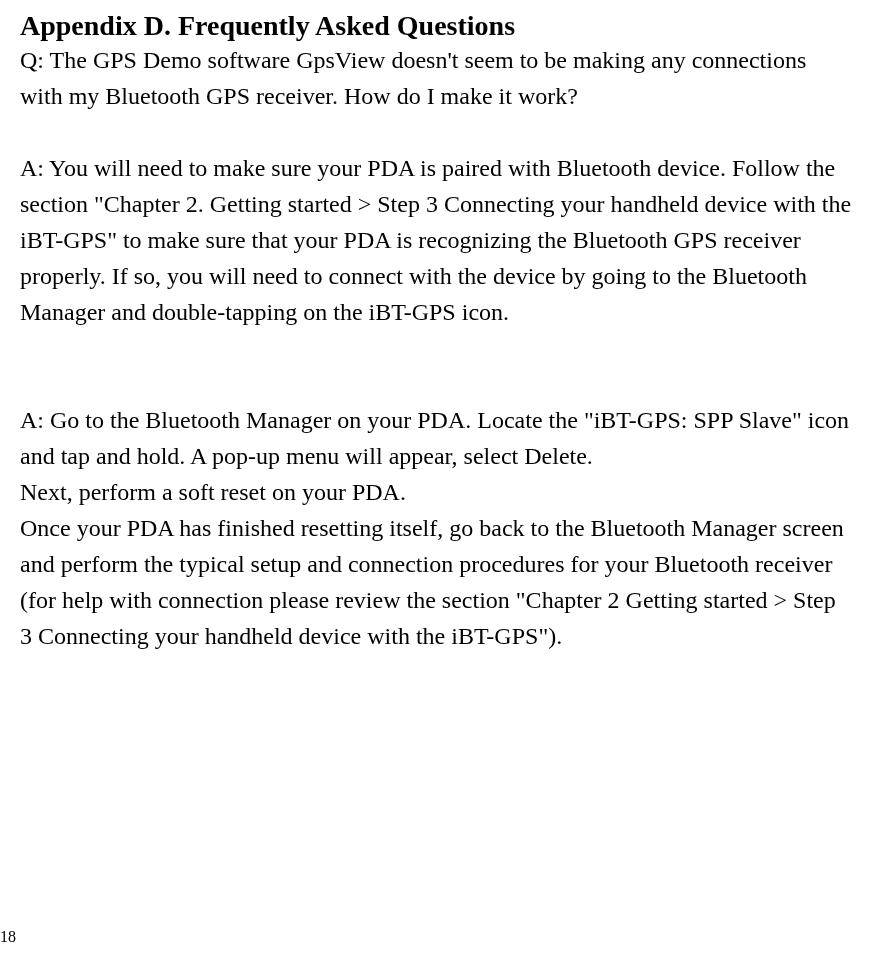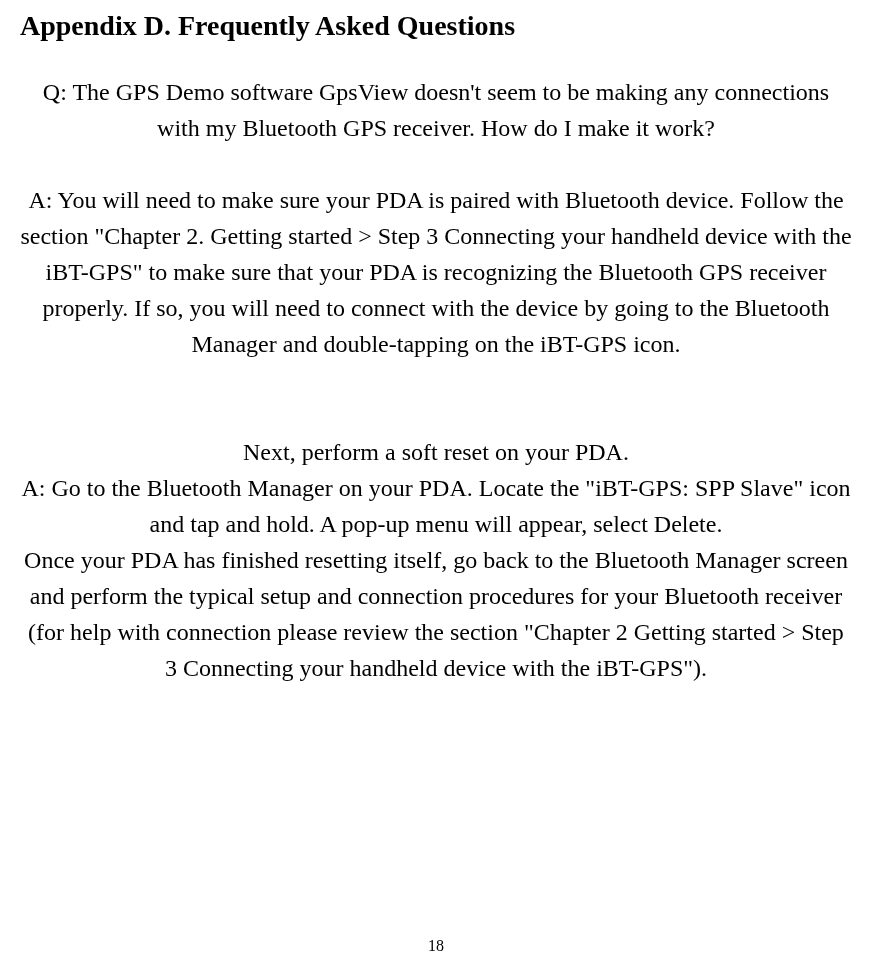--- a/index.html
+++ b/index.html
@@ -11,49 +11,48 @@
       font-family: "Times New Roman", Times, serif;
       background: white;
       width: 872px;
       height: 956px;
       padding: 10px 20px;
       color: black;
     }
     h1 {
       font-size: 28px;
       font-weight: bold;
-      margin-bottom: 32px;
+      margin-bottom: 0;
     }
     .content p {
       font-size: 24px;
       line-height: 1.5;
       margin: 0;
-      text-align: center;
     }
     .spacer {
       height: 36px;
     }
     .page-number {
       position: absolute;
-      bottom: 1px;
+      bottom: 10px;
       left: 0;
       width: 872px;
-      text-align: center;
+      text-align: left;
       font-size: 16px;
     }
   </style>
 </head>
 <body>
 
 <h1>Appendix D. Frequently Asked Questions</h1>
 
 <div class="content">
   <p>Q: The GPS Demo software GpsView doesn't seem to be making any connections with my Bluetooth GPS receiver. How do I make it work?</p>
   <div class="spacer"></div>
   <p>A: You will need to make sure your PDA is paired with Bluetooth device. Follow the section "Chapter 2. Getting started &gt; Step 3 Connecting your handheld device with the iBT-GPS" to make sure that your PDA is recognizing the Bluetooth GPS receiver properly. If so, you will need to connect with the device by going to the Bluetooth Manager and double-tapping on the iBT-GPS icon.</p>
   <div class="spacer"></div>
   <div class="spacer"></div>
+  <p>A: Go to the Bluetooth Manager on your PDA. Locate the "iBT-GPS: SPP Slave" icon and tap and hold. A pop-up menu will appear, select Delete.</p>
   <p>Next, perform a soft reset on your PDA.</p>
-  <p>A: Go to the Bluetooth Manager on your PDA. Locate the "iBT-GPS: SPP Slave" icon and tap and hold. A pop-up menu will appear, select Delete.</p>
   <p>Once your PDA has finished resetting itself, go back to the Bluetooth Manager screen and perform the typical setup and connection procedures for your Bluetooth receiver (for help with connection please review the section "Chapter 2 Getting started &gt; Step 3 Connecting your handheld device with the iBT-GPS").</p>
 </div>
 
 <div class="page-number">18</div>
 
 </body></html>

